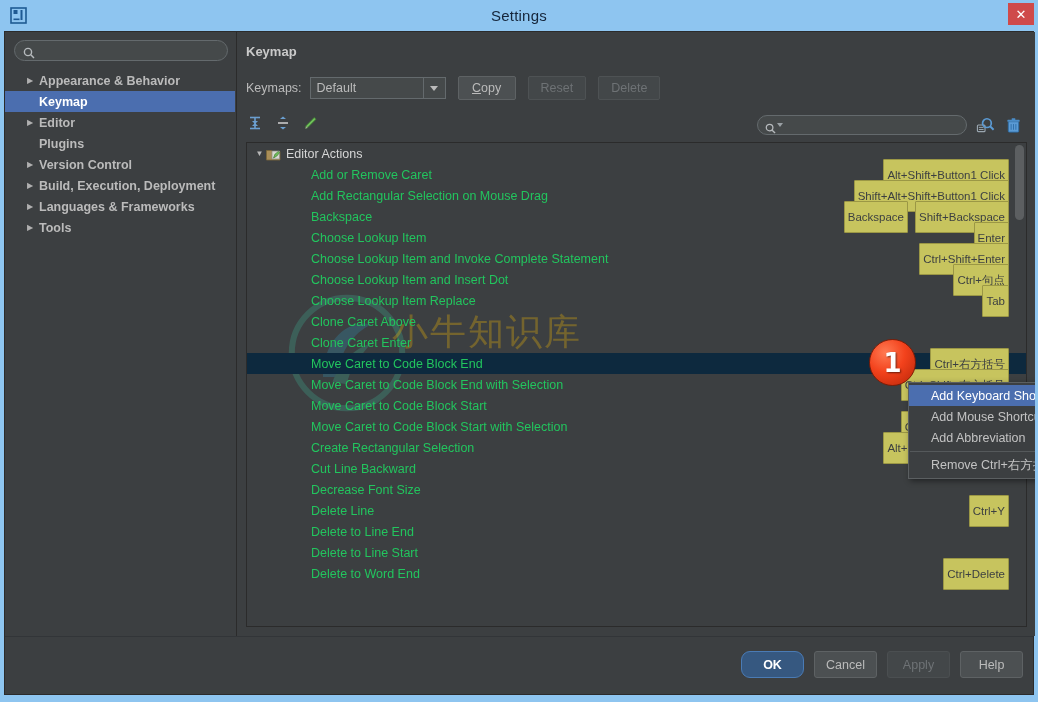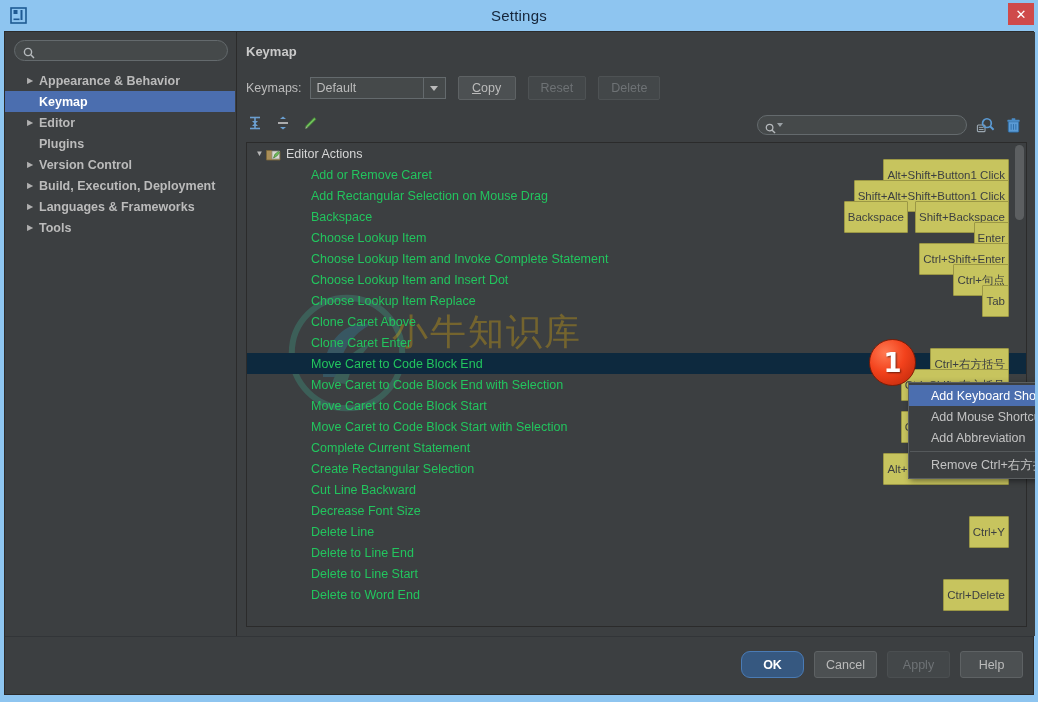--- a/index.html
+++ b/index.html
@@ -705,27 +705,20 @@
               </span>
             </div>
             <div class="trow child">
               <span class="tlabel">Move Caret to Code Block Start with Selection</span>
               <span class="spacer"></span>
               <span class="shortcuts">
                 <span class="sc">Ctrl+Shift+左方括号</span>
               </span>
             </div>
             <div class="trow child">
-              <span class="tlabel">Complete Current Statement</span>
-              <span class="spacer"></span>
-              <span class="shortcuts">
-                <span class="sc">Ctrl+Shift+Enter</span>
-              </span>
-            </div>
-            <div class="trow child">
               <span class="tlabel">Create Rectangular Selection</span>
               <span class="spacer"></span>
               <span class="shortcuts">
                 <span class="sc">Alt+Shift+Button2 Click</span>
               </span>
             </div>
             <div class="trow child">
               <span class="tlabel">Cut Line Backward</span>
               <span class="spacer"></span>
               <span class="shortcuts"></span>

